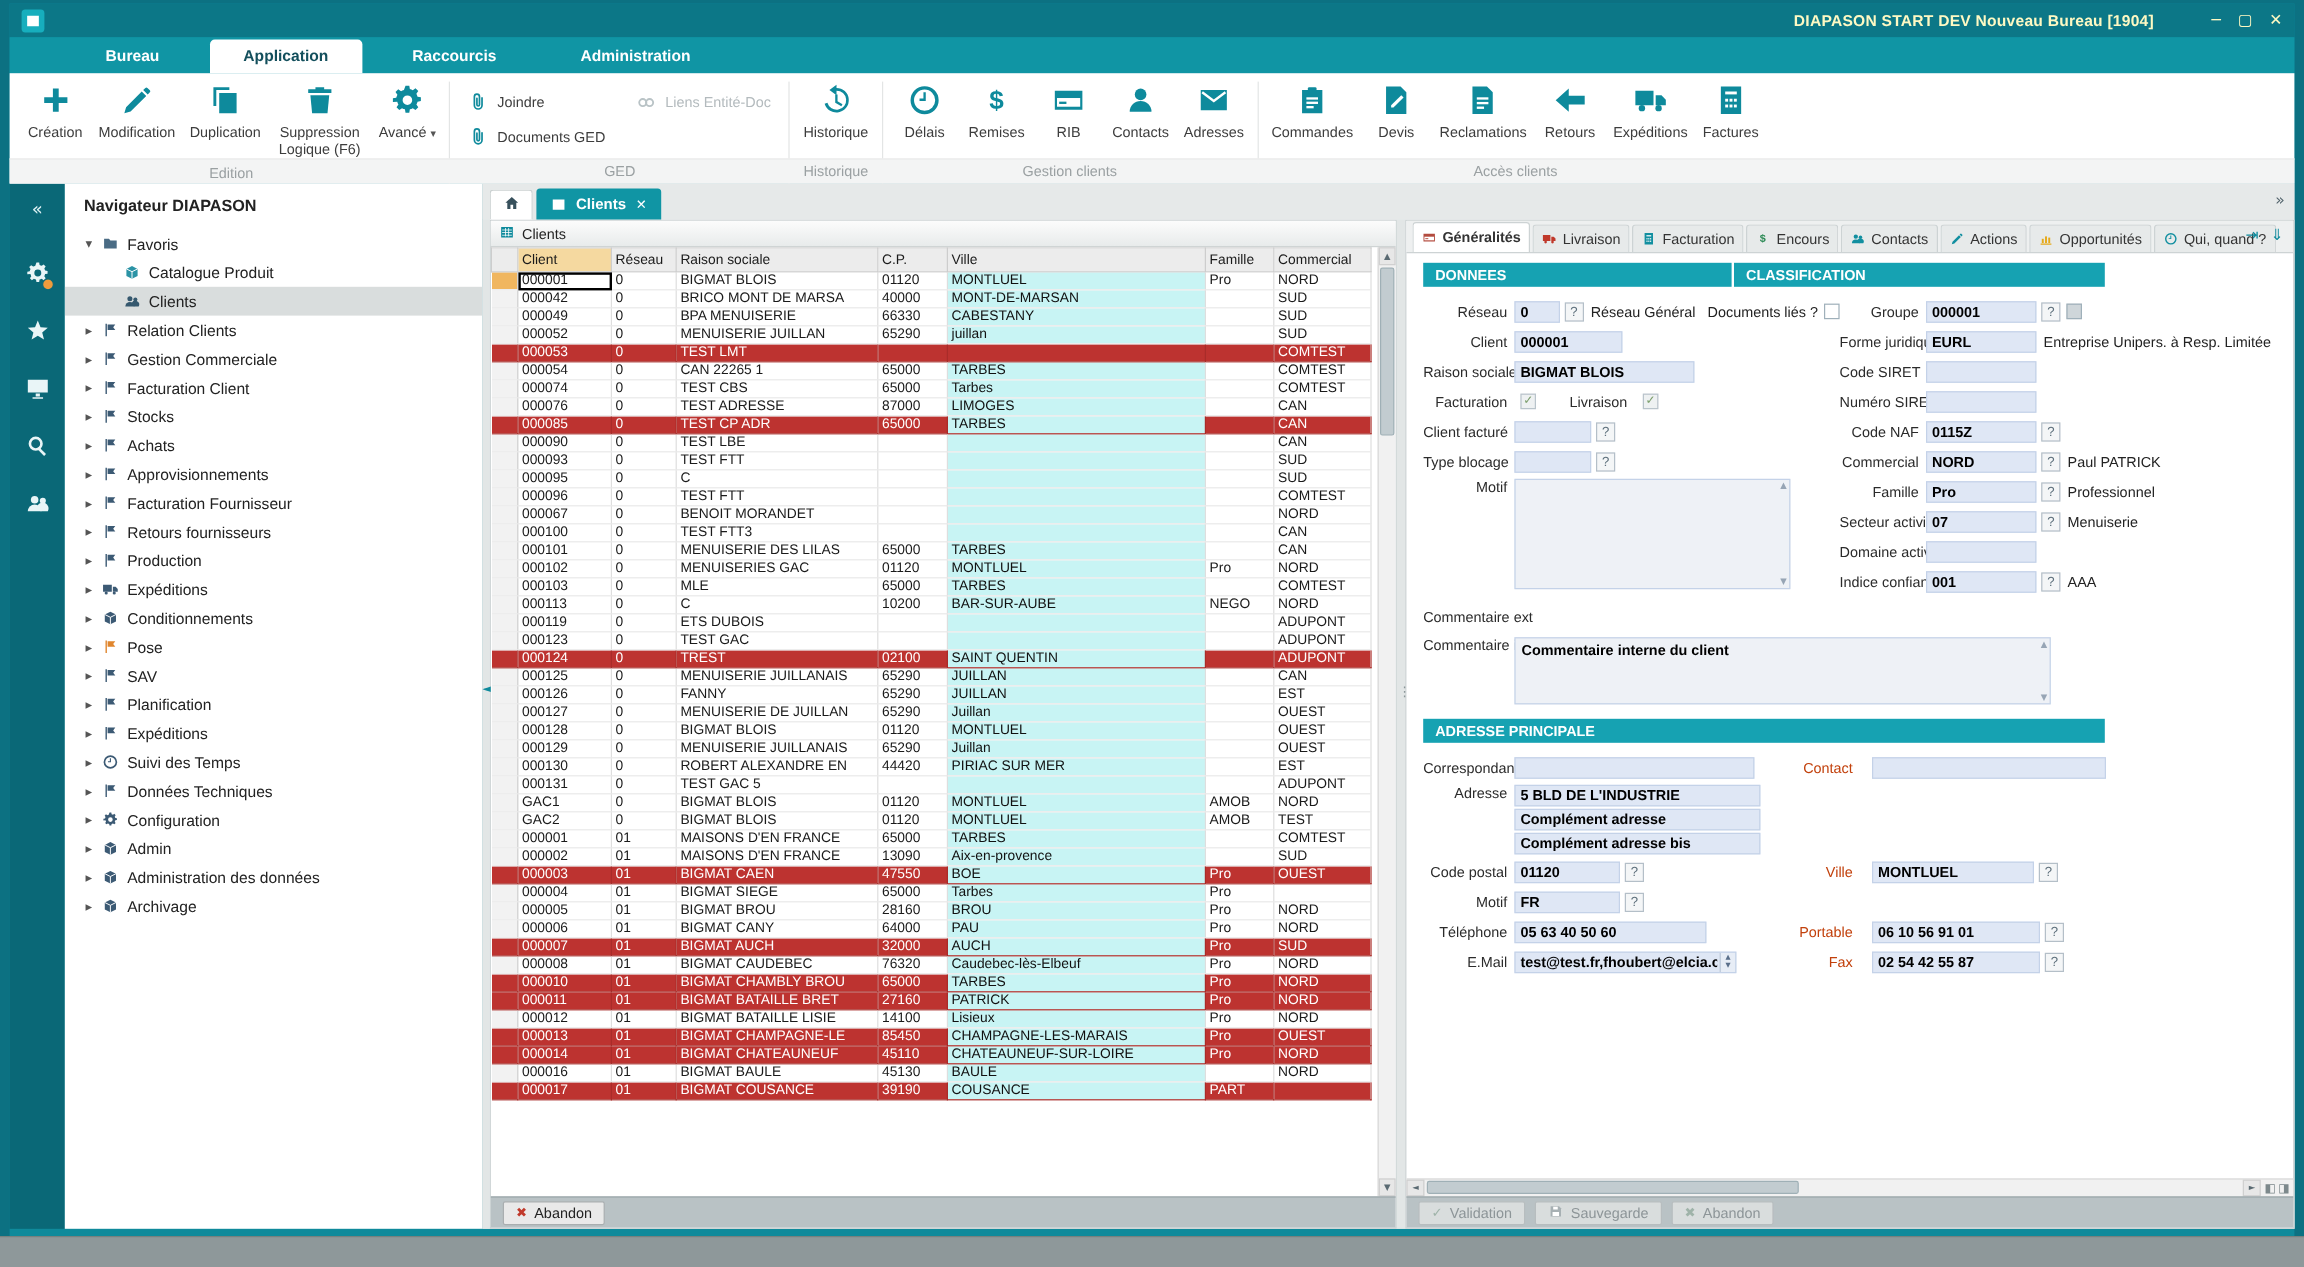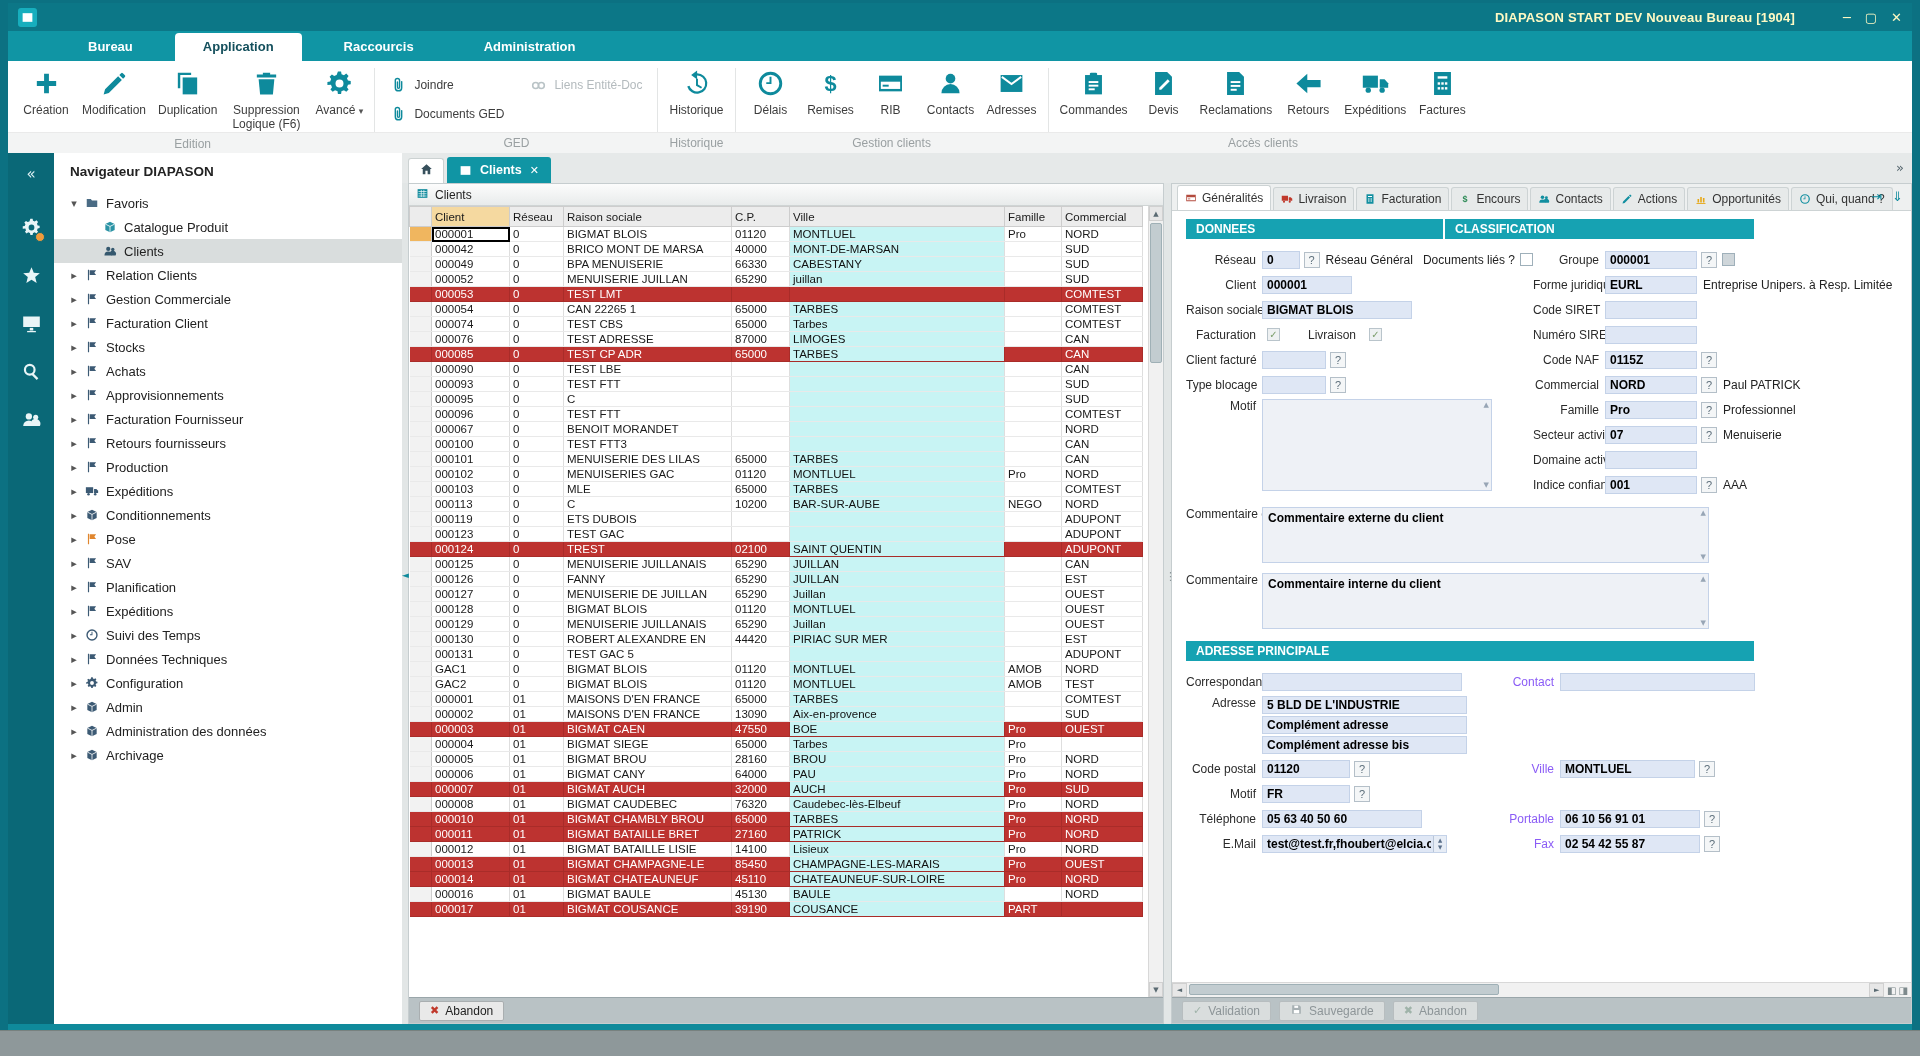--- a/index.html
+++ b/index.html
@@ -90,38 +90,38 @@
   .btn{height:20px;background:#e9e9e9;border:1px solid #a9aeb0;display:inline-flex;align-items:center;gap:6px;padding:0 10px;font-size:12px;color:#222;border-radius:2px}
   .btn .x{color:#c0392b;font-weight:bold;font-size:11px}
   .btn.disabled{color:#8d9598;background:#d9dddd;border-color:#b7bdbf}
   .btn.disabled .ic{color:#9fb3a9;font-size:11px}
   .btn.disabled .ic svg{width:13px;height:13px;color:#a7b0b3}
   
   .detail-panel{flex:1;display:flex;flex-direction:column;background:#fff;border:1px solid #c6cdcf;min-width:0}
   .detail-tabs{display:flex;align-items:flex-end;height:27px;background:#eef0f0;padding:2px 60px 0 5px;border-bottom:1px solid #cdd3d4;position:relative;flex:none}
   .dtabs-dock{display:flex;align-items:flex-end}
   .dtab{display:flex;align-items:center;gap:5px;height:23px;padding:0 7px;font-size:12px;background:#e7eaea;border:1px solid #cdd3d4;border-bottom:none;border-radius:3px 3px 0 0;margin-right:2px;color:#333;white-space:nowrap}
-  .dtab.active{background:#fff;font-weight:normal;height:25px}
+  .dtab.active{background:#fff;font-weight:bold;height:25px}
   .dtab-ico svg{width:12px;height:12px;display:block}
   .detail-tools{position:absolute;right:8px;top:5px;display:flex;gap:10px;font-size:13px;color:#0e8a9c}
   .form{flex:1;overflow:hidden;padding:8px 8px 0 14px;font-size:12px}
   .sec-headers{display:flex;height:20px;margin-bottom:8px}
   .sec{background:#16a2b2;color:#fff;font-weight:bold;font-size:12px;display:flex;align-items:center;padding:0 10px}
   .sec.donnees{width:257px;margin-right:2px}
   .sec.classification{width:309px}
   .sec.adresse{width:568px;height:20px;margin:12px 0 8px}
   .form-cols{display:flex}
   .col-left{width:347px;flex:none}
   .col-right{flex:1;min-width:0}
   .frow{display:flex;align-items:center;height:25px;white-space:nowrap}
   .frow.tall{height:auto;align-items:flex-start}
   .flabel{width:76px;text-align:right;padding-right:6px;color:#2b2b2b;flex:none}
   .flabel.top{padding-top:2px}
   .flabel.r{width:72px}
-  .flabel2{width:70px;text-align:right;padding-right:6px;margin-left:14px;color:#8b5cf6;flex:none}
+  .flabel2{width:70px;text-align:right;padding-right:16px;margin-left:14px;color:#c2410c;flex:none}
   .flabel.liv{width:auto;margin-left:28px;text-align:left;padding-right:8px}
   .ffield{background:#dfe7f5;border:1px solid #c4d2e8;height:18px;display:inline-flex;align-items:center;padding:0 4px;font-weight:bold;color:#000;overflow:hidden}
   .w64{width:64px}.w88{width:88px}.w90{width:90px}.w92{width:92px}.w135{width:135px}.w140{width:140px}.w150{width:150px}.w160{width:160px}.w185{width:185px}.w195{width:195px}.w200{width:200px}.w205{width:205px}
   .qbtn{width:16px;height:16px;border:1px solid #b4bfc8;background:#f4f6f7;color:#5d6f7b;display:inline-flex;align-items:center;justify-content:center;font-size:11px;margin-left:4px;flex:none}
   .fdesc{margin-left:6px;color:#222}
   .fdesc.dl{margin-left:10px}
   .chk{width:13px;height:13px;border:1px solid #9fb0ba;background:#fff;display:inline-flex;align-items:center;justify-content:center;margin-left:5px;flex:none}
   .chk .ckm{font-size:10px;color:#7b9e6b;line-height:1}
   .chk.dis{background:#eef1f2;border-color:#b9c4cb}
   .chk.fill{background:#cfd6da}
@@ -1418,23 +1418,20 @@
                   <span class="ffield w92">001</span>
                   <span class="qbtn">?</span>
                   <span class="fdesc">AAA</span>
                 </div>
 
               </div>
             </div>
 
             <div class="crow" style="margin-top:10px">
               <span class="flabel" style="width:76px">Commentaire ext</span>
-              <div class="cbox">
-                <span>Commentaire externe du client</span>
-              </div>
             </div>
 
             <div class="crow">
               <span class="flabel" style="width:76px">Commentaire int</span>
               <div class="cbox">
                 <span>Commentaire interne du client</span>
               </div>
             </div>
 
             <div class="sec adresse">ADRESSE PRINCIPALE</div>

